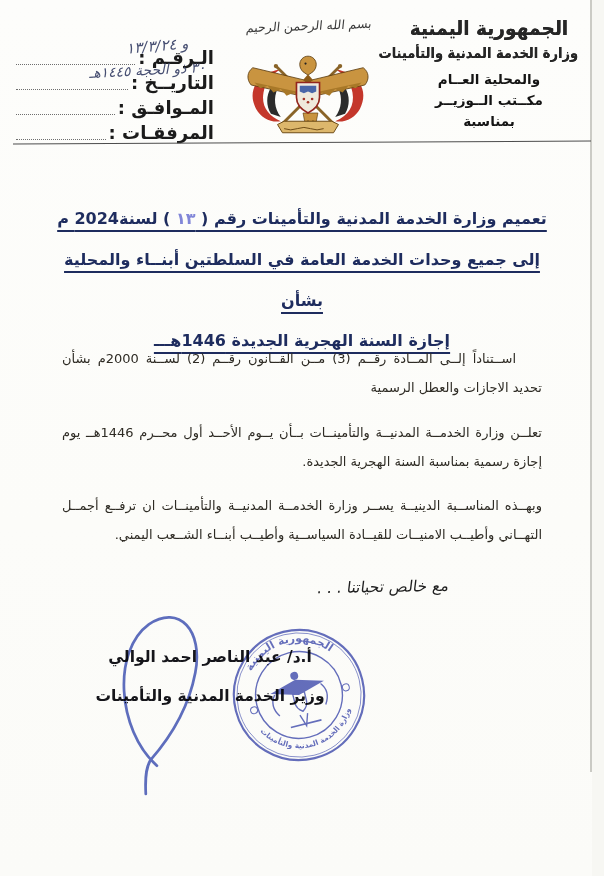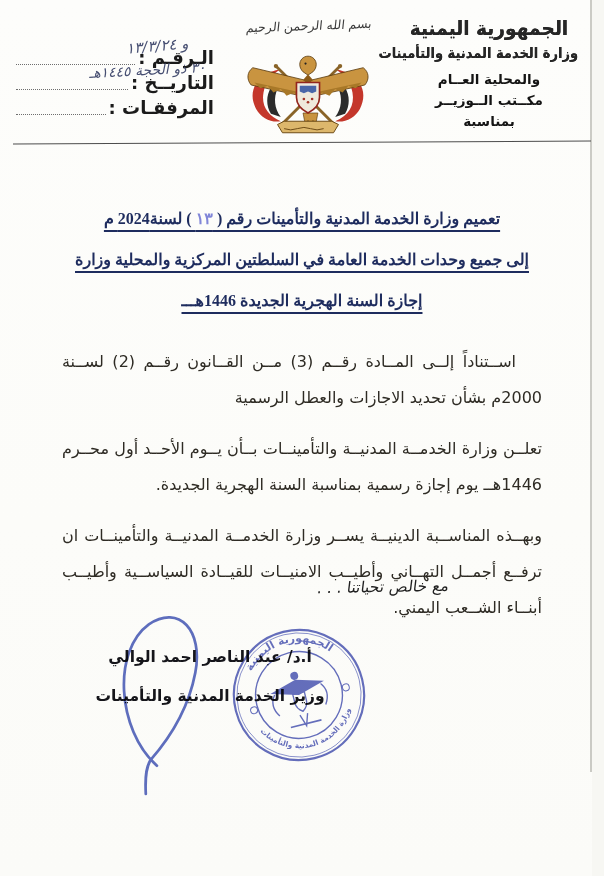--- a/index.html
+++ b/index.html
@@ -30,26 +30,26 @@
   .dots{flex:1;border-bottom:1.6px dotted #6e6e6e;height:15px;margin:0 3px 3px 2px;}
   .hw{position:absolute;color:#474f72;font-style:italic;white-space:nowrap;}
   .hw-number{top:-7px;right:26px;font-size:15px;transform:rotate(-5deg);}
   .hw-date{top:18px;right:8px;font-size:14px;transform:rotate(-3deg);}
 
   .separator{position:absolute;top:142px;left:13px;width:578px;border-top:1.8px solid #4d4d4d;transform:rotate(-.3deg);}
 
   
   .title-block{position:absolute;top:199px;left:42px;width:520px;text-align:center;direction:rtl;
     color:#1e2c5e;font-weight:bold;font-size:16px;line-height:2.55;}
-  .title-line{text-decoration:underline;text-underline-offset:6px;text-decoration-thickness:2px;font-family:Liberation Serif, serif;}
+  .title-line{text-decoration:underline;text-underline-offset:6px;text-decoration-thickness:2px;}
   .circ-number{color:#8186d8;}
 
   
   .body-block{position:absolute;top:344px;right:62px;width:480px;direction:rtl;text-align:justify;
-    font-size:16px;line-height:2.25;color:#2e2b24;}
+    font-size:13px;line-height:2.25;color:#2e2b24;}
   .body-block p{margin:0 0 15px 0;}
   .body-block p.indent{text-indent:26px;}
   .closing{position:absolute;top:578px;left:268px;width:230px;text-align:center;font-size:15.5px;color:#1f1f1f;
     transform:skewX(-8deg) rotate(-1deg);white-space:nowrap;}
 
   
   .sig-block{position:absolute;top:638px;right:242px;width:304px;text-align:center;direction:rtl;
     font-weight:bold;font-size:15.5px;line-height:2.5;color:#15151a;z-index:1;}
   .stamp{position:absolute;top:626px;left:230px;width:138px;height:138px;transform:rotate(-14deg);
     opacity:.85;mix-blend-mode:multiply;z-index:2;}
@@ -112,34 +112,38 @@
   <div class="fields">
     <div class="field-row">
       <span class="field-label">الـرقـم :</span>
       <span class="dots"></span>
     </div>
     <div class="field-row">
       <span class="field-label">التاريــخ :</span>
       <span class="dots"></span>
     </div>
     <div class="field-row">
+      <span class="field-label">المـوافـق :</span>
+      <span class="dots"></span>
+    </div>
+    <div class="field-row">
       <span class="field-label">المرفقـات :</span>
       <span class="dots"></span>
     </div>
     <span class="hw hw-number">و ١٣/٣/٢٤</span>
     <span class="hw hw-date">٣٠ ذو الحجة ١٤٤٥هـ</span>
   </div>
 
   <div class="separator"></div>
 
   <div class="title-block">
     <div class="title-line">
       <span>تعميم وزارة الخدمة المدنية والتأمينات رقم ( </span><span class="circ-number">١٣</span><span> ) لسنة2024 م</span>
     </div>
-    <div class="title-line">إلى جميع وحدات الخدمة العامة في السلطتين المركزية والمحلية وزارة</div>
+    <div class="title-line">إلى جميع وحدات الخدمة العامة في السلطتين أبنــاء والمحلية بشأن</div>
     <div class="title-line">إجازة السنة الهجرية الجديدة 1446هـــ</div>
   </div>
 
   <div class="body-block">
     <p class="indent">اســتناداً إلــى المــادة رقــم (3) مــن القــانون رقــم (2) لســنة 2000م بشأن تحديد الاجازات والعطل الرسمية</p>
     <p>تعلــن وزارة الخدمــة المدنيــة والتأمينــات بــأن يــوم الأحــد أول محــرم 1446هــ يوم إجازة رسمية بمناسبة السنة الهجرية الجديدة.</p>
     <p>وبهــذه المناســبة الدينيــة يســر وزارة الخدمــة المدنيــة والتأمينــات ان ترفــع أجمــل التهــاني وأطيــب الامنيــات للقيــادة السياســية وأطيــب أبنــاء الشــعب اليمني.</p>
   </div>
 
   <div class="closing">مع خالص تحياتنا . . .</div>

